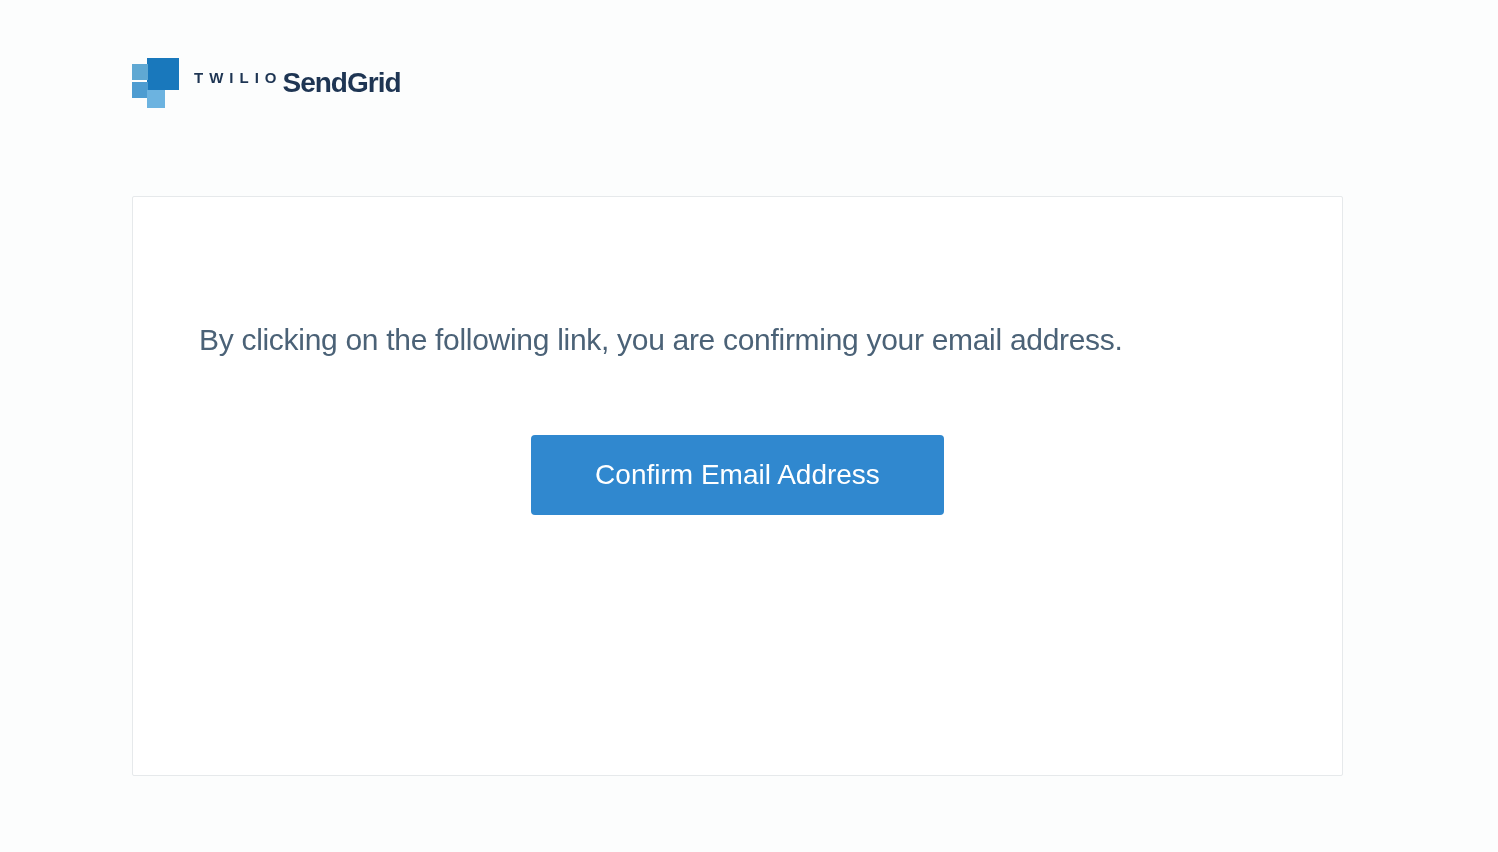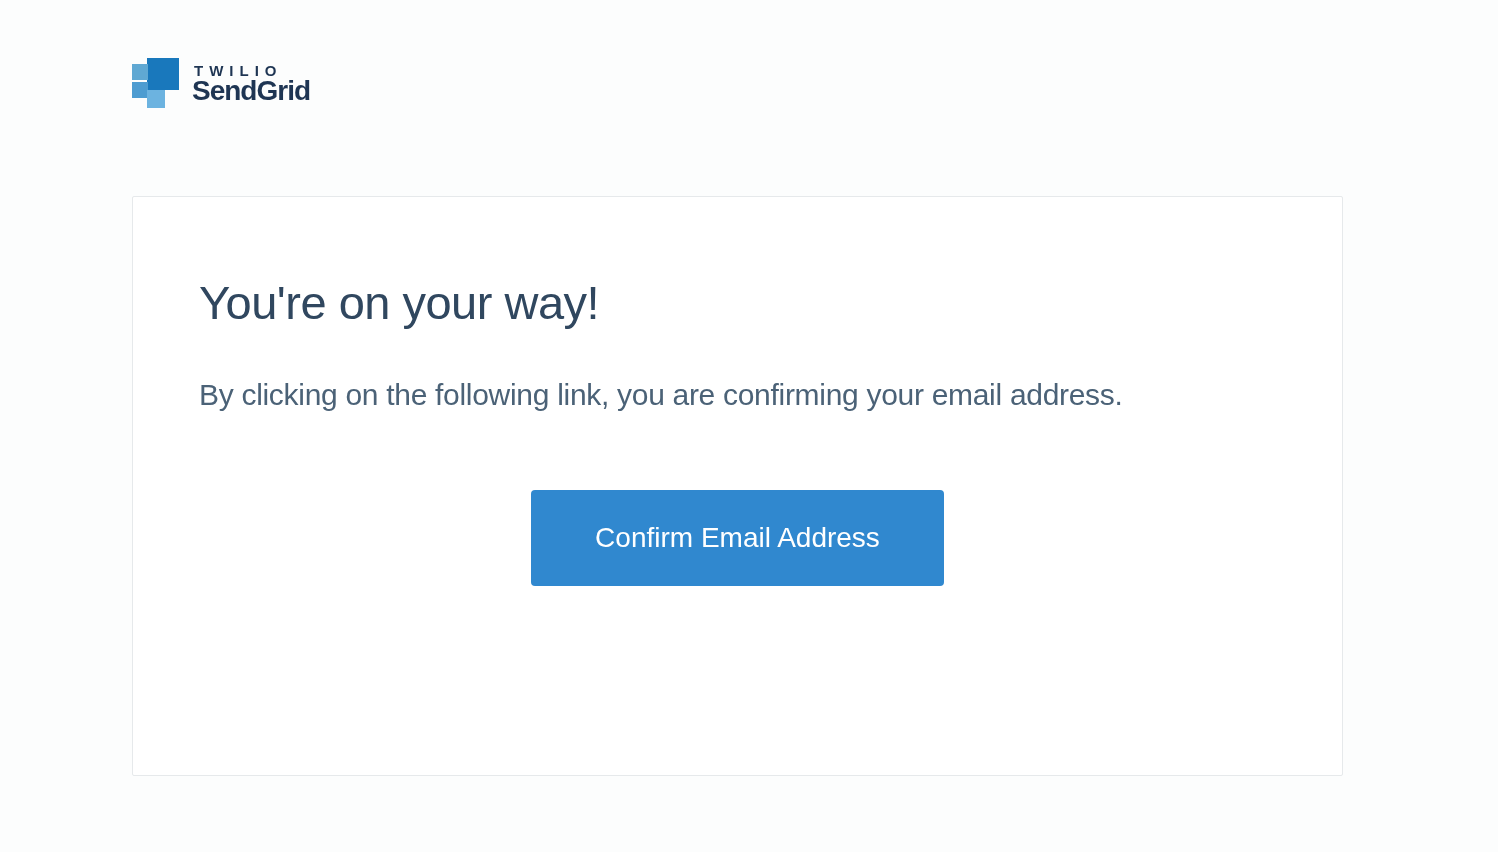--- a/index.html
+++ b/index.html
@@ -53,21 +53,20 @@
     }
     .logo-block-4 {
       width: 16px;
       height: 16px;
       background: #4d9cd1;
       top: 24px;
       left: 0;
     }
     .logo-text {
       display: flex;
-      flex-direction: column;
       justify-content: center;
     }
     .logo-twilio {
       font-size: 15px;
       font-weight: 600;
       letter-spacing: 6px;
       color: #1e3553;
       margin-bottom: -2px;
       margin-left: 2px;
     }
@@ -113,21 +112,21 @@
       display: flex;
       justify-content: center;
       margin-top: 78px;
     }
     .confirm-button {
       background: #3088cf;
       color: #ffffff;
       border: none;
       font-size: 28px;
       font-weight: 400;
-      padding: 32px 64px;
+      padding: 24px 64px;
       border-radius: 4px;
       cursor: pointer;
       font-family: inherit;
     }
   </style>
 </head>
 <body>
 
 <div class="logo-container">
   <div class="logo-mark">
@@ -136,18 +135,17 @@
     <div class="logo-block logo-block-4"></div>
     <div class="logo-block logo-block-3"></div>
   </div>
   <div class="logo-text">
     <div class="logo-twilio">TWILIO</div>
     <div class="logo-sendgrid">SendGrid</div>
   </div>
 </div>
 
 <div class="card">
-  <div class="heading-line1">You're on your way!</div>
   <div class="body-text">By clicking on the following link, you are confirming your email address.</div>
   <div class="button-wrap">
     <button class="confirm-button">Confirm Email Address</button>
   </div>
 </div>
 
 </body></html>

